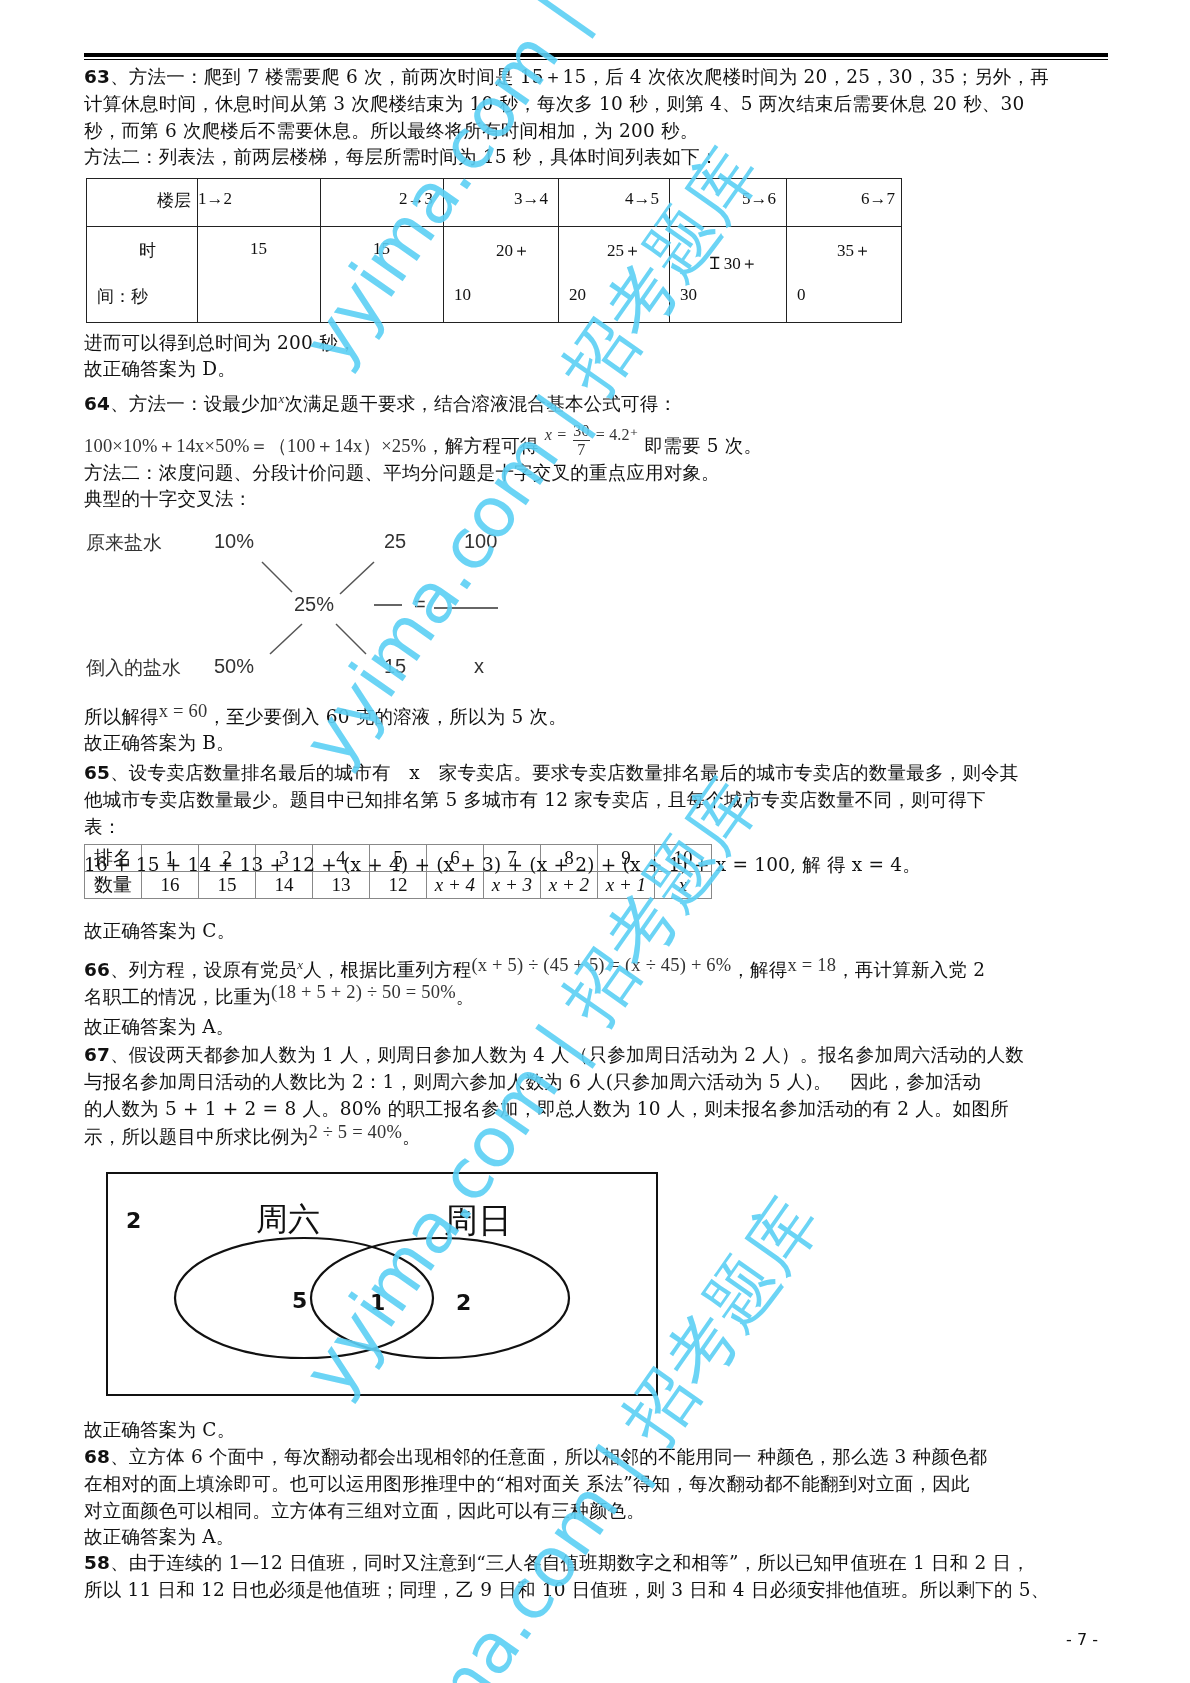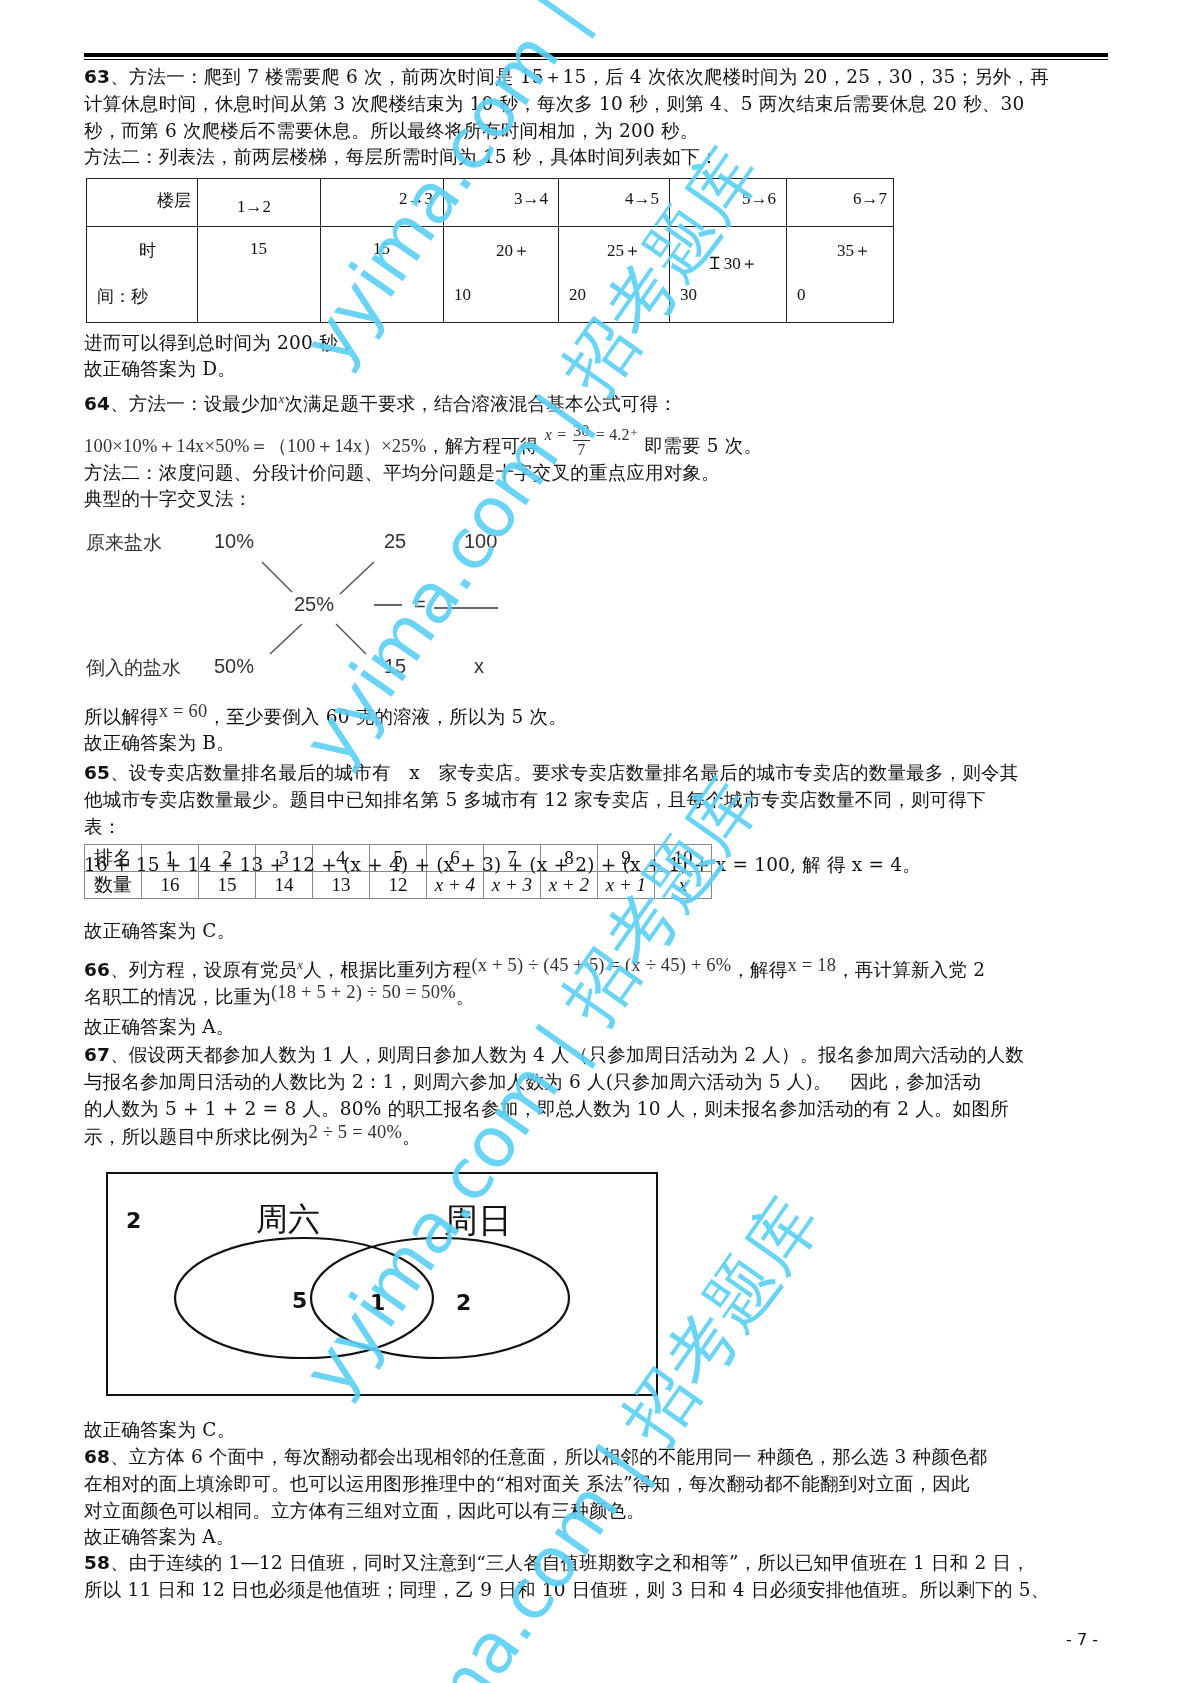--- a/index.html
+++ b/index.html
@@ -30,26 +30,26 @@
 
 <div class="line" style="top:64px"><b>63</b><span>、方法一：爬到 7 楼需要爬 6 次，前两次时间是 15＋15，后 4 次依次爬楼时间为 20，25，30，35；另外，再</span></div>
 <div class="line" style="top:91px">计算休息时间，休息时间从第 3 次爬楼结束为 10 秒，每次多 10 秒，则第 4、5 两次结束后需要休息 20 秒、30</div>
 <div class="line" style="top:118px">秒，而第 6 次爬楼后不需要休息。所以最终将所有时间相加，为 200 秒。</div>
 <div class="line" style="top:144px">方法二：列表法，前两层楼梯，每层所需时间为 15 秒，具体时间列表如下：</div>
 
 <table class="t63">
   <tbody>
       <tr style="height:48px">
     <td style="width:104px;text-align:right;padding:10px 6px 0 0">楼层</td>
-    <td style="width:112px;text-align:center;padding:18px 10px 0 0">1→2</td>
+    <td style="width:112px;text-align:left;padding:10px 10px 0 0">1→2</td>
     <td style="width:112px;text-align:right;padding:10px 10px 0 0">2→3</td>
     <td style="width:104px;text-align:right;padding:10px 10px 0 0">3→4</td>
     <td style="width:100px;text-align:right;padding:10px 10px 0 0">4→5</td>
     <td style="width:106px;text-align:right;padding:10px 10px 0 0">5→6</td>
-    <td style="width:96px;text-align:right;padding:10px 6px 0 4px">6→7</td>
+    <td style="width:96px;text-align:right;padding:10px 6px 0 12px">6→7</td>
   </tr>
   <tr style="height:96px">
     <td>
       <div style="position:absolute;left:52px;top:12px">时</div>
       <div style="position:absolute;left:10px;top:58px">间：秒</div>
     </td>
     <td>
           <div style="position:absolute;left:52px;top:12px">15</div>
         </td>
     <td>

